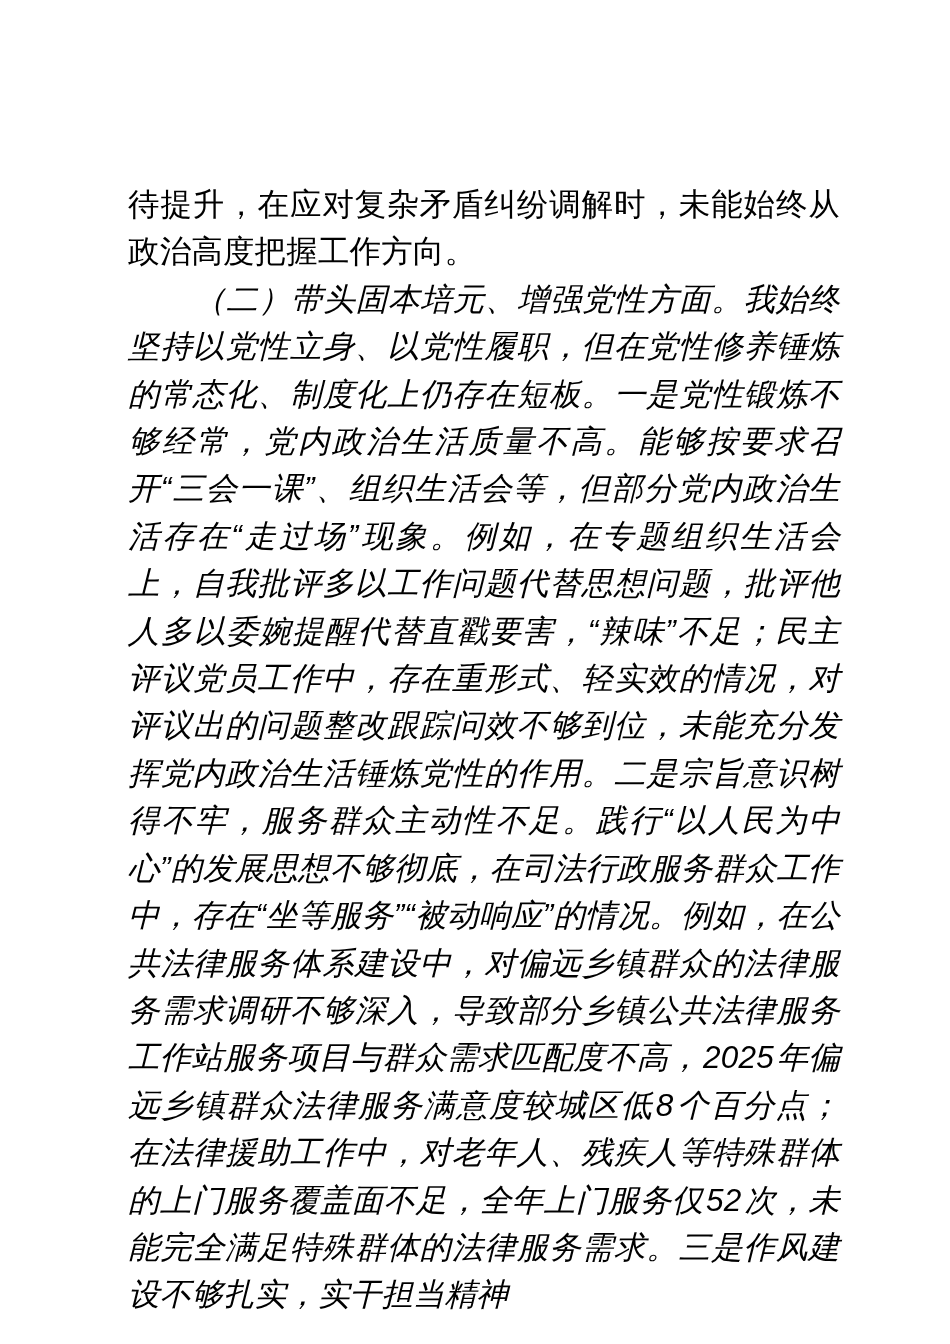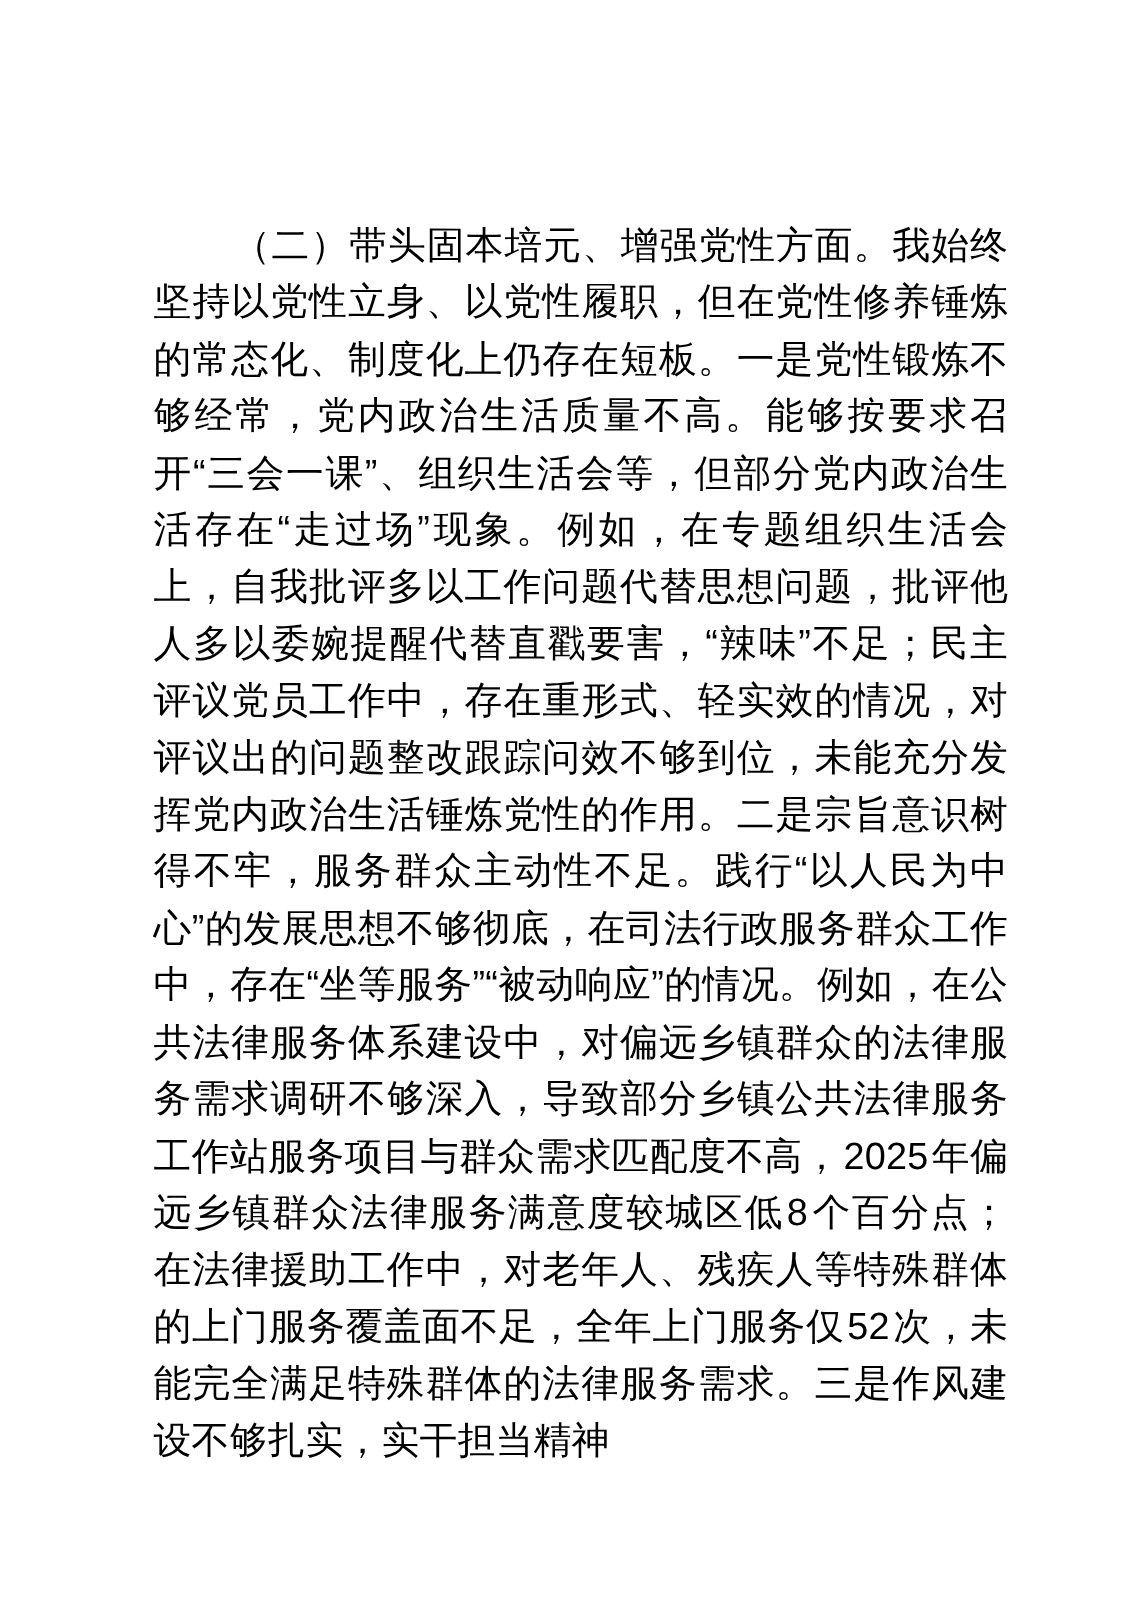--- a/index.html
+++ b/index.html
@@ -45,32 +45,34 @@
     color: #000000;
     font-weight: 400;
   }
 
   .para + .para {
     margin-top: 0;
   }
 
   .indent {
     text-indent: 66px;
+    font-style: italic;
   }
 
   
   .num {
     font-family: "Liberation Sans", "DejaVu Sans", sans-serif;
     padding: 0 2.5px;
     letter-spacing: 0.2px;
   }
 </style>
 </head>
 <body>
 
 <div class="page">
   <div class="content">
 
+    <p class="para">待提升，在应对复杂矛盾纠纷调解时，未能始终从政治高度把握工作方向。</p>
 
     <p class="para indent">（二）带头固本培元、增强党性方面。我始终坚持以党性立身、以党性履职，但在党性修养锤炼的常态化、制度化上仍存在短板。一是党性锻炼不够经常，党内政治生活质量不高。能够按要求召开“三会一课”、组织生活会等，但部分党内政治生活存在“走过场”现象。例如，在专题组织生活会上，自我批评多以工作问题代替思想问题，批评他人多以委婉提醒代替直戳要害，“辣味”不足；民主评议党员工作中，存在重形式、轻实效的情况，对评议出的问题整改跟踪问效不够到位，未能充分发挥党内政治生活锤炼党性的作用。二是宗旨意识树得不牢，服务群众主动性不足。践行“以人民为中心”的发展思想不够彻底，在司法行政服务群众工作中，存在“坐等服务”“被动响应”的情况。例如，在公共法律服务体系建设中，对偏远乡镇群众的法律服务需求调研不够深入，导致部分乡镇公共法律服务工作站服务项目与群众需求匹配度不高，<span class="num">2025</span>年偏远乡镇群众法律服务满意度较城区低<span class="num">8</span>个百分点；在法律援助工作中，对老年人、残疾人等特殊群体的上门服务覆盖面不足，全年上门服务仅<span class="num">52</span>次，未能完全满足特殊群体的法律服务需求。三是作风建设不够扎实，实干担当精神</p>
 
   </div>
 </div>
 
 </body></html>

